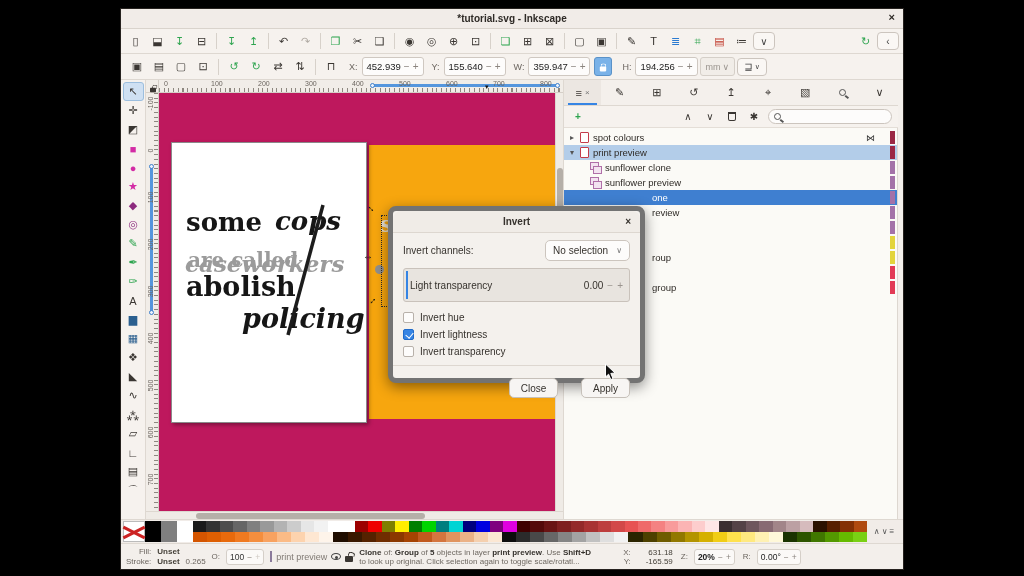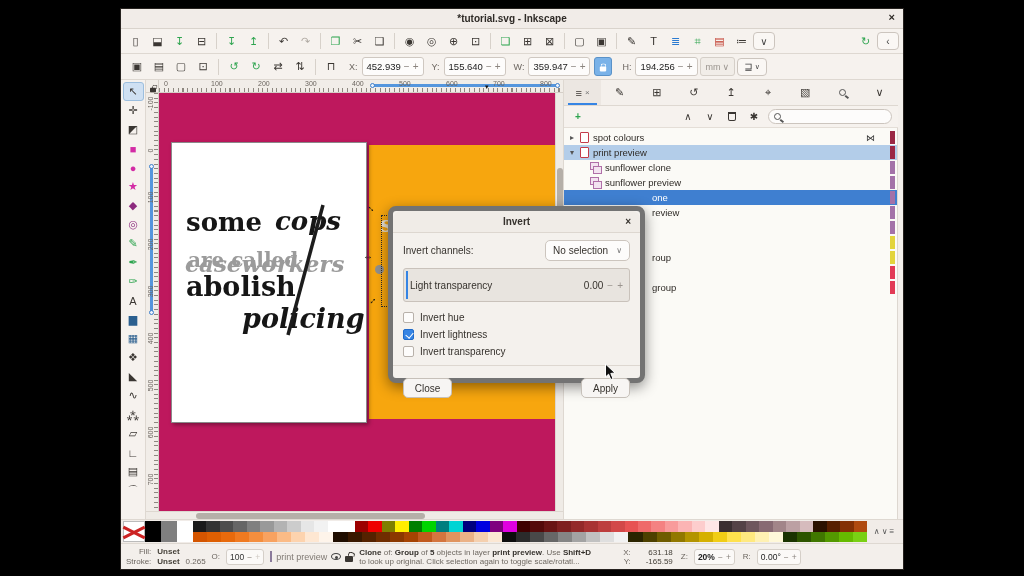--- a/index.html
+++ b/index.html
@@ -127,21 +127,21 @@
 .slider-entry{height:34px;border:1px solid #c9c2bb;background:#e8e4df;border-radius:3px;display:flex;align-items:center;padding:0 6px;gap:4px;margin-bottom:7px;position:relative}
 .slider-entry::before{content:"";position:absolute;left:2px;top:2px;bottom:2px;width:2px;background:#3584e4}
 .slider-entry .sl{flex:1;color:#36322d}
 .slider-entry .sv{color:#36322d}
 .slider-entry .pm{color:#9a948e;font-size:10px}
 .cbrow{display:flex;align-items:center;gap:6px;height:16px;margin-bottom:1px}
 .cb{width:11px;height:11px;border:1px solid #b8b1aa;border-radius:2px;background:#fdfcfb;position:relative}
 .cb.on{background:#3584e4;border-color:#1f6ac9}
 .cb.on::after{content:"";position:absolute;left:2.5px;top:1px;width:4px;height:6px;border:solid #fff;border-width:0 1.5px 1.5px 0;transform:rotate(40deg)}
 .dlg-sep{height:1px;background:#ddd7d0;margin:6px -10px 6px -10px}
-.dlg-btns{display:flex;justify-content:space-between;gap:23px;padding:6px 0 0 0}
+.dlg-btns{display:flex;justify-content:flex-end;gap:23px;padding:6px 0 0 0}
 .btn{min-width:49px;height:20px;border:1px solid #c6c0b9;background:#f7f5f3;border-radius:5px;display:flex;align-items:center;justify-content:center;font-size:10px;color:#36322d}
 .cursor{position:absolute;z-index:60}
 .mag{width:7px;height:7px;border:1.3px solid #555;border-radius:50%;position:relative;display:inline-block}
 .mag::after{content:"";position:absolute;left:5px;top:6px;width:4px;height:1.5px;background:#555;transform:rotate(38deg)}
 .trash{width:8px;height:9px;border:1px solid #3a3632;border-top:2px solid #3a3632;border-radius:0 0 2px 2px;display:inline-block}
 .corner-lock{position:absolute;left:3px;top:3px}
 </style>
 </head>
 <body>
 

